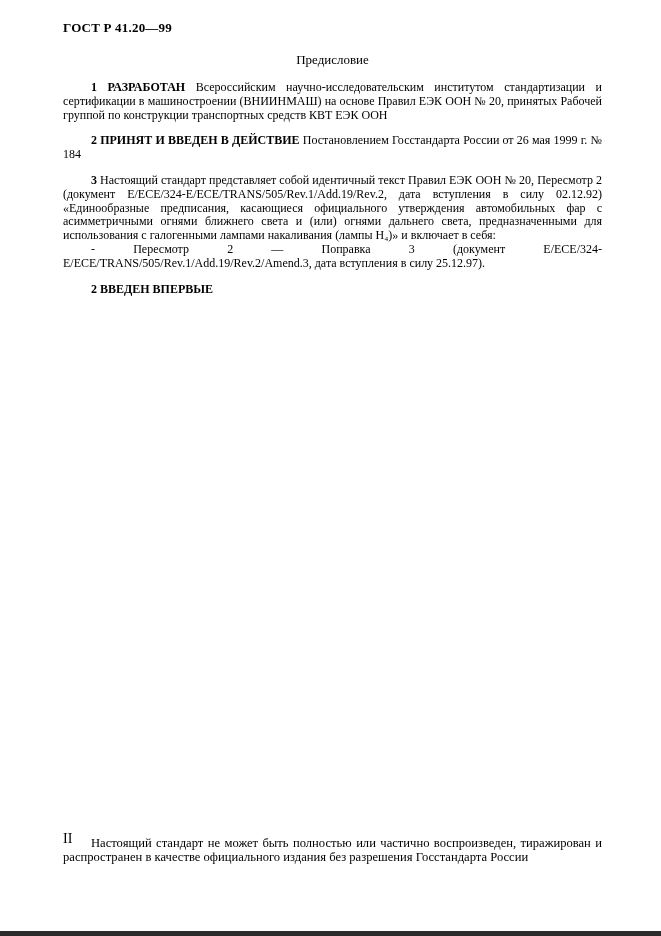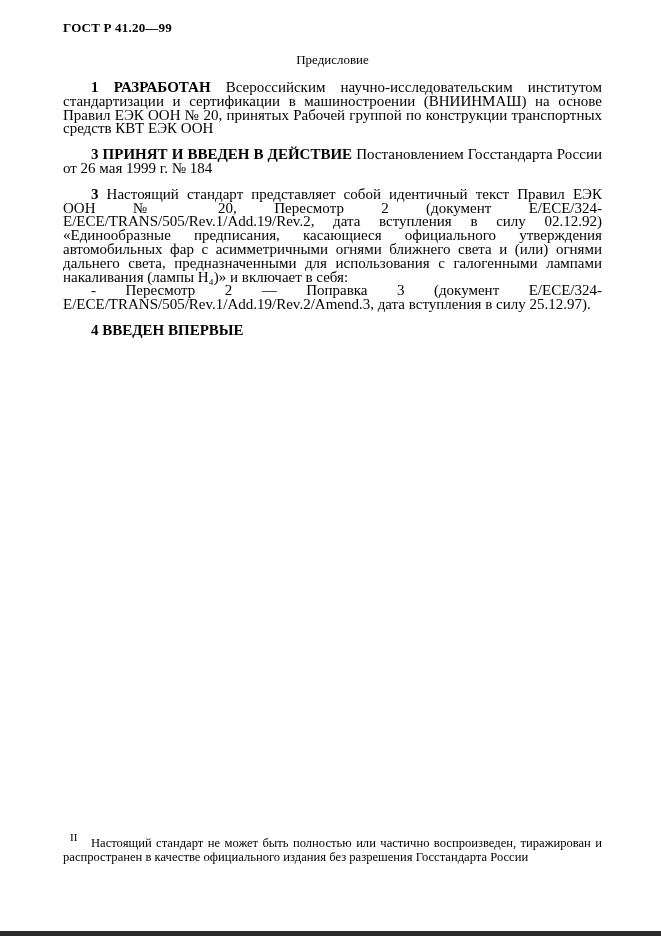--- a/index.html
+++ b/index.html
@@ -28,21 +28,21 @@
     font-weight: bold;
     letter-spacing: 0.2px;
   }
   .section-title {
     margin-top: 16px;
     text-align: center;
     font-size: 13px;
   }
   .para {
     margin: 12px 0 0 0;
-    font-size: 15px;
+    font-size: 12px;
     line-height: 13.8px;
     text-align: justify;
     text-indent: 28px;
   }
   .para.first {
     margin-top: 13px;
   }
   .para.list-item {
     margin-top: 0;
   }
@@ -63,23 +63,23 @@
     right: 59px;
     top: 789px;
     font-size: 12.6px;
     line-height: 13.8px;
     text-align: justify;
     text-indent: 28px;
     margin-top: 48px;
   }
   .page-number {
     position: absolute;
-    left: 70px;
+    left: 63px;
     top: 831px;
-    font-size: 11px;
+    font-size: 14px;
   }
   .scan-edge {
     position: absolute;
     left: 0;
     right: 0;
     bottom: 0;
     height: 5px;
     background: #2b2b2b;
   }
 </style>
@@ -90,29 +90,29 @@
 
   <div class="content">
 
     <div class="doc-code">ГОСТ Р 41.20—99</div>
 
     <div class="section-title">Предисловие</div>
 
     <p class="para first"><span class="lead">1 РАЗРАБОТАН</span><span> Всероссийским научно-исследовательским институтом стандартизации и сертификации в машиностроении (ВНИИНМАШ) на основе Правил ЕЭК ООН № 20, принятых Рабочей группой по конструкции транспортных средств КВТ ЕЭК ООН</span></p>
 
 
-    <p class="para"><span class="lead">3 ПРИНЯТ И ВВЕДЕН В ДЕЙСТВИЕ</span><span> Постановлением Госстандарта России от 26 мая 1999 г. № 184</span></p>
+    <p class="para"><span class="lead">2 ПРИНЯТ И ВВЕДЕН В ДЕЙСТВИЕ</span><span> Постановлением Госстандарта России от 26 мая 1999 г. № 184</span></p>
 
     <p class="para"><span class="lead">3</span><span> Настоящий стандарт представляет собой идентичный текст Правил ЕЭК ООН № 20, Пересмотр 2 (документ E/ECE/324-E/ECE/TRANS/505/Rev.1/Add.19/Rev.2, дата вступления в силу 02.12.92) «Единообразные предписания, касающиеся официального утверждения автомобильных фар с асимметричными огнями ближнего света и (или) огнями дальнего света, предназначенными для использования с галогенными лампами накаливания (лампы H₄)» и включает в себя:</span></p>
 
 
 
     <p class="para list-item"><span>- Пересмотр 2 — Поправка 3 (документ E/ECE/324-E/ECE/TRANS/505/Rev.1/Add.19/Rev.2/Amend.3, дата вступления в силу 25.12.97).</span></p>
 
-    <p class="para"><span class="lead">4 ВВЕДЕН ВПЕРВЫЕ</span><span></span></p>
+    <p class="para"><span class="lead">2 ВВЕДЕН ВПЕРВЫЕ</span><span></span></p>
 
 
   </div>
 
 
   <p class="restriction">Настоящий стандарт не может быть полностью или частично воспроизведен, тиражирован и распространен в качестве официального издания без разрешения Госстандарта России</p>
 
   <div class="page-number">II</div>
 
   <div class="scan-edge"></div>

